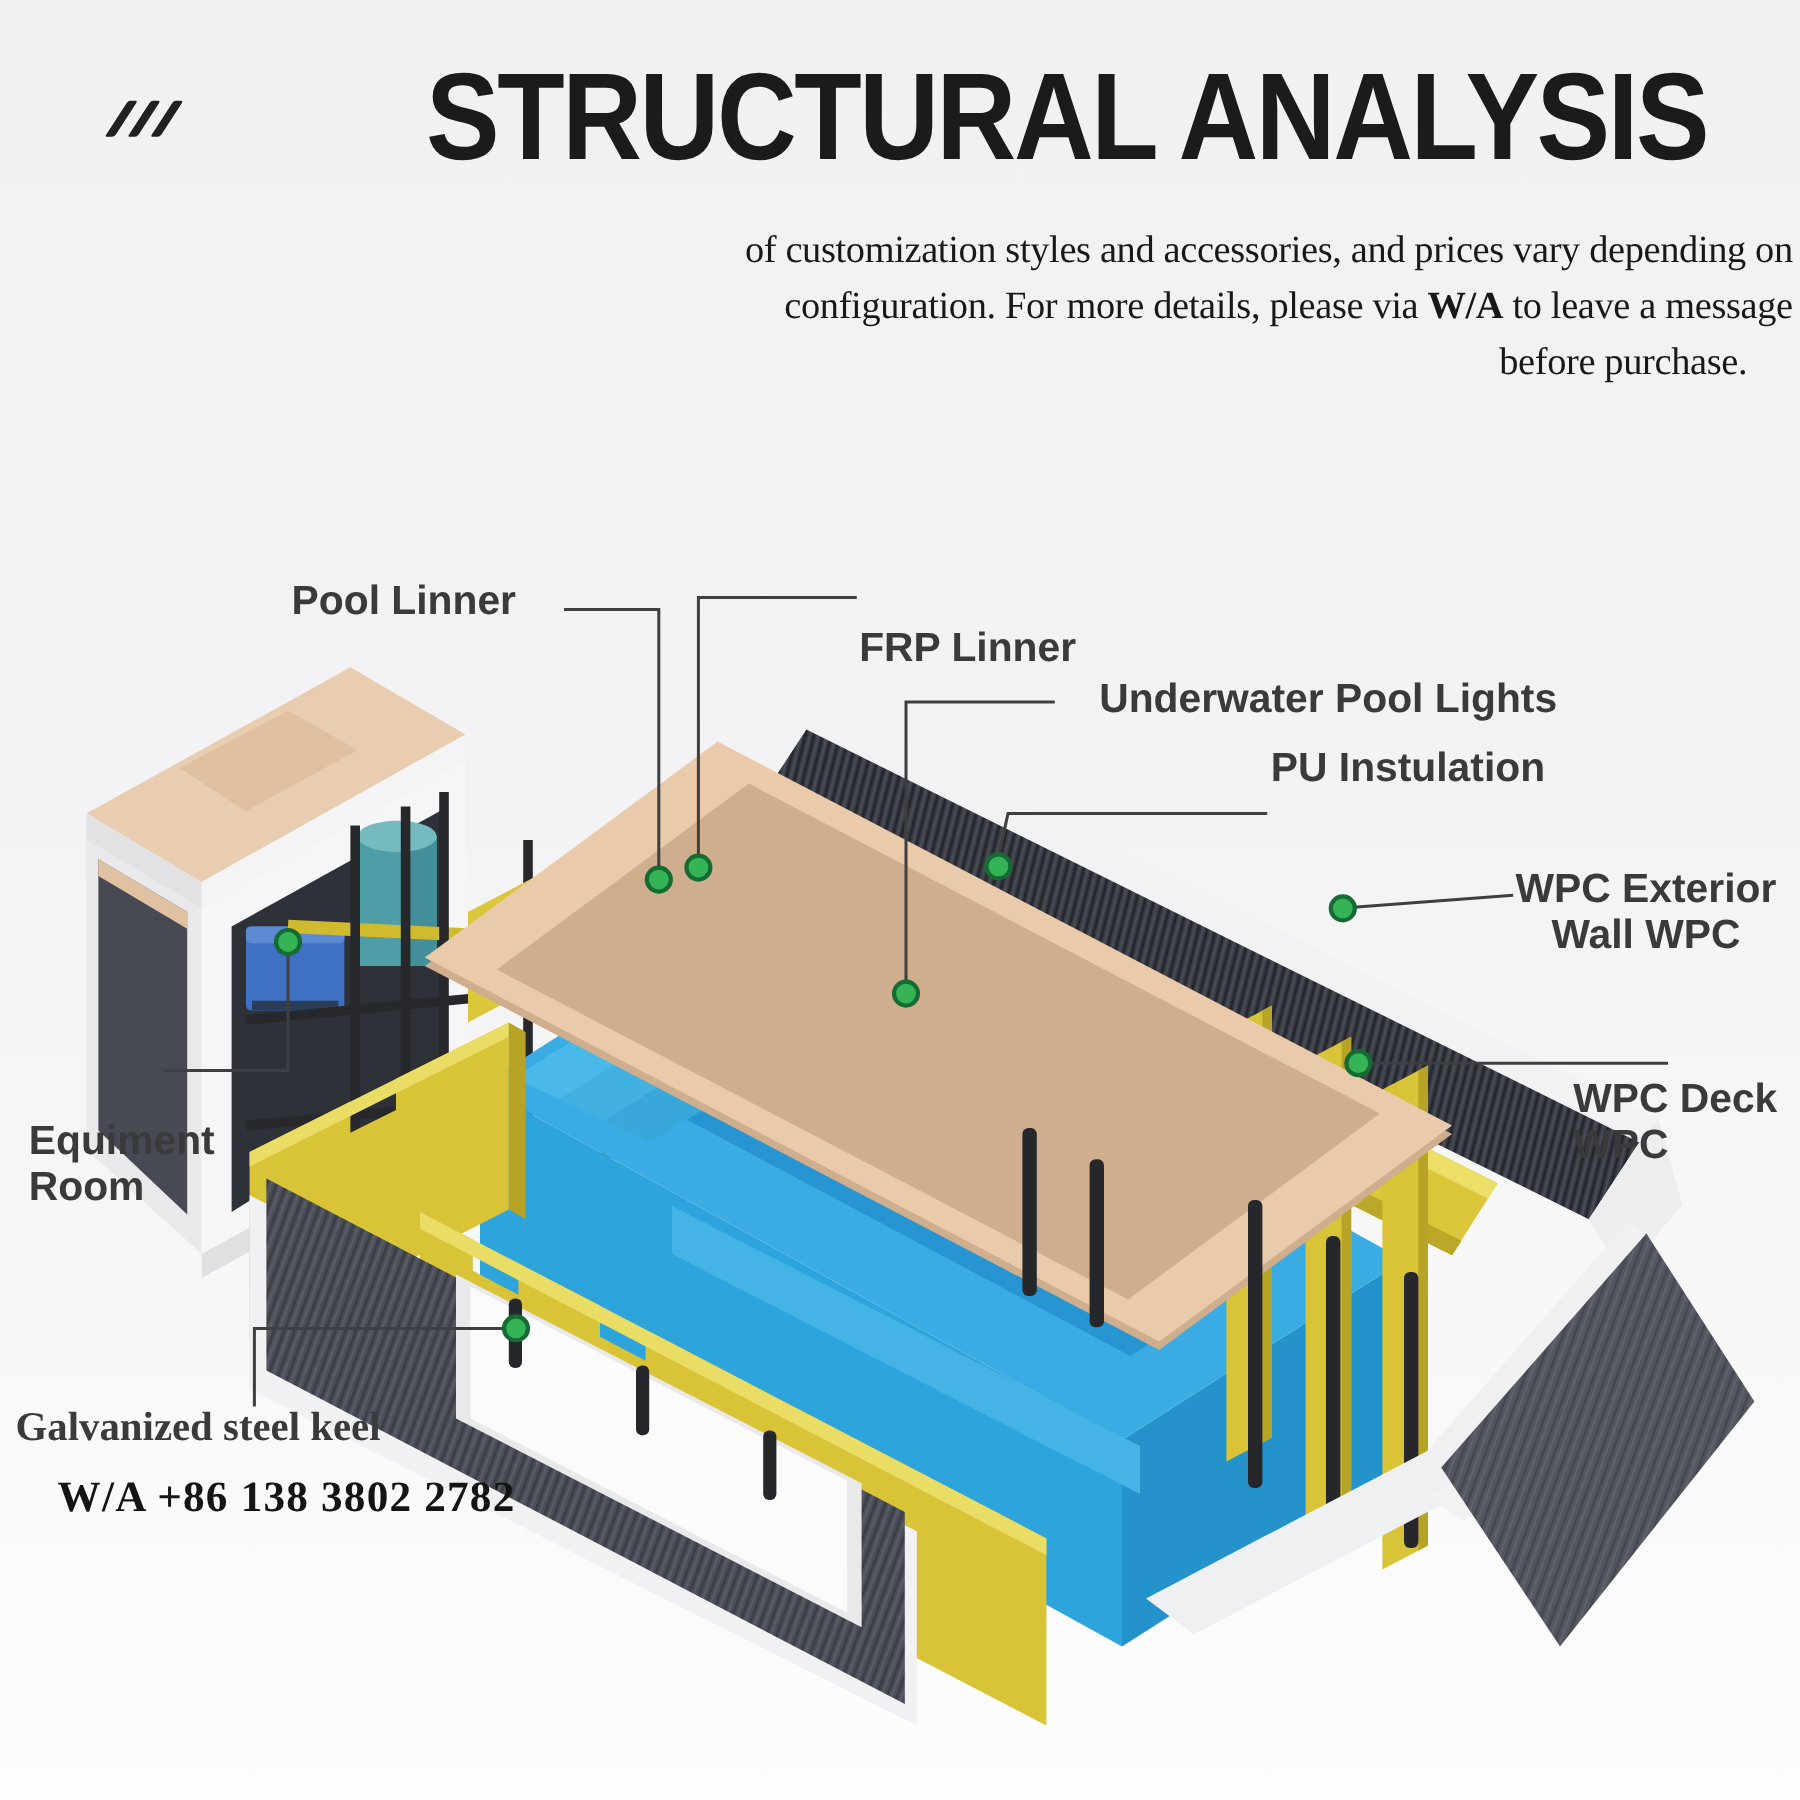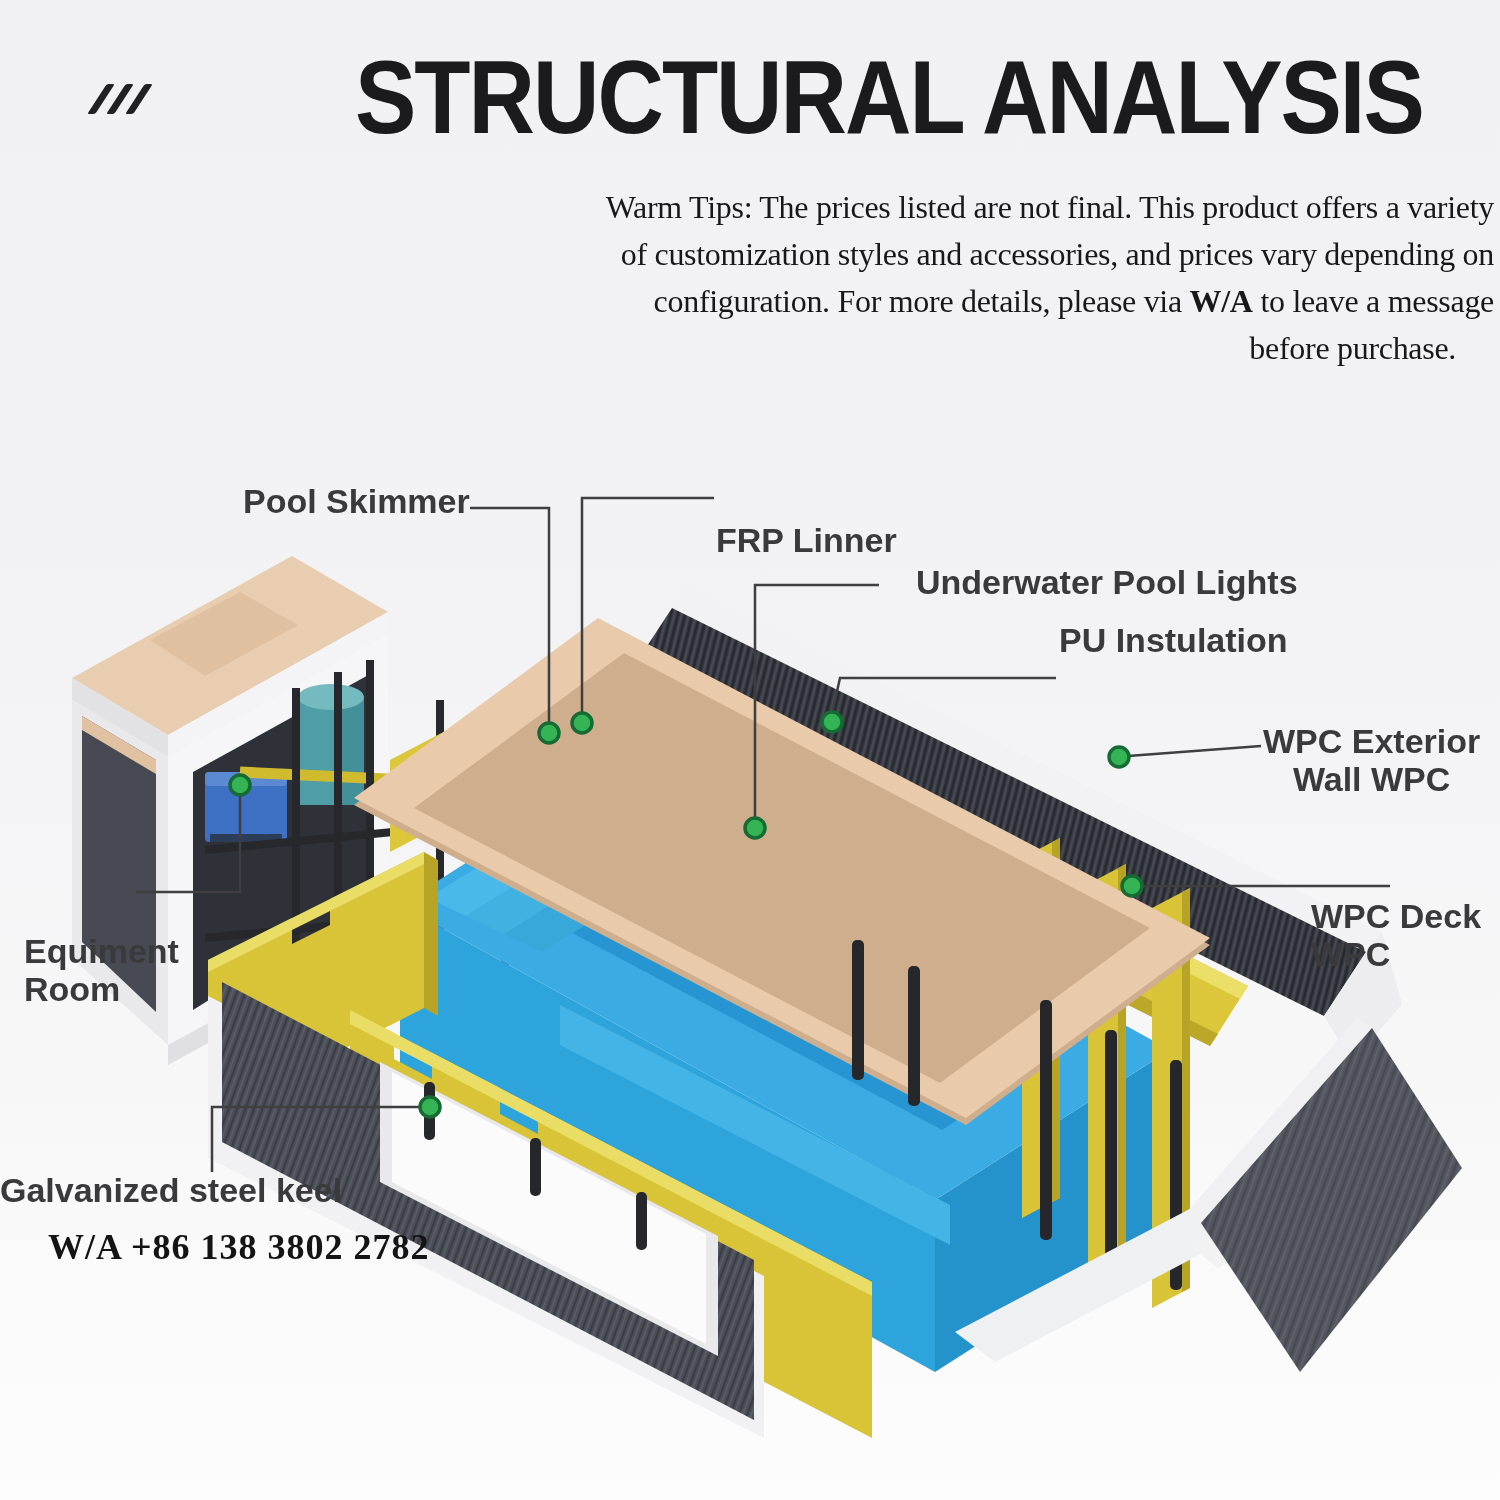--- a/index.html
+++ b/index.html
@@ -44,21 +44,20 @@
 <div class="page">
 
   <div class="slashes">
     <span></span>
     <span></span>
     <span></span>
   </div>
   <div class="title">STRUCTURAL ANALYSIS</div>
 
   <div class="tips">
-    <div>Warm Tips: The prices listed are not final. This product offers a variety</div>
     <div>of customization styles and accessories, and prices vary depending on</div>
     <div><span>configuration. For more details, please via </span><b>W/A</b><span> to leave a message</span></div>
     <div class="last">before purchase.</div>
   </div>
 
   <svg class="scene" width="1500" height="1500" viewBox="0 0 1500 1500">
     <defs>
       <pattern id="brushA" width="7" height="30" patternUnits="userSpaceOnUse" patternTransform="rotate(14)">
         <rect width="7" height="30" fill="#383b42"></rect>
         <rect x="0.5" width="2" height="30" fill="#23252b"></rect>
@@ -225,27 +224,27 @@
       <circle cx="582" cy="723" r="10"></circle>
       <circle cx="755" cy="828" r="10"></circle>
       <circle cx="832" cy="722" r="10"></circle>
       <circle cx="1119" cy="757" r="10"></circle>
       <circle cx="1132" cy="886" r="10"></circle>
       <circle cx="240" cy="785" r="10"></circle>
       <circle cx="430" cy="1107" r="10"></circle>
     </g>
   </svg>
 
-  <div class="callout-label" style="left:243px;top:482px;">Pool Skimmer</div>
+  <div class="callout-label" style="left:243px;top:482px;">Pool Linner</div>
   <div class="callout-label" style="left:716px;top:478px;margin-top:43px;">FRP Linner</div>
   <div class="callout-label" style="left:916px;top:563px;text-align:center;">Underwater Pool Lights</div>
   <div class="callout-label" style="left:1059px;top:621px;">PU Instulation</div>
   <div class="callout-label" style="left:1263px;top:722px;text-align:center;">WPC Exterior
 Wall WPC</div>
   <div class="callout-label" style="left:1311px;top:897px;">WPC Deck
 WPC</div>
   <div class="callout-label" style="left:24px;top:897px;margin-top:35px;">Equiment
 Room</div>
-  <div class="callout-label" style="left:0;top:1171px;">Galvanized steel keel</div>
+  <div class="callout-label" style="left:13px;top:1171px;font-family:Liberation Serif, serif;">Galvanized steel keel</div>
 
   <div class="phone">W/A +86 138 3802 2782</div>
 
 </div>
 
 </body></html>

